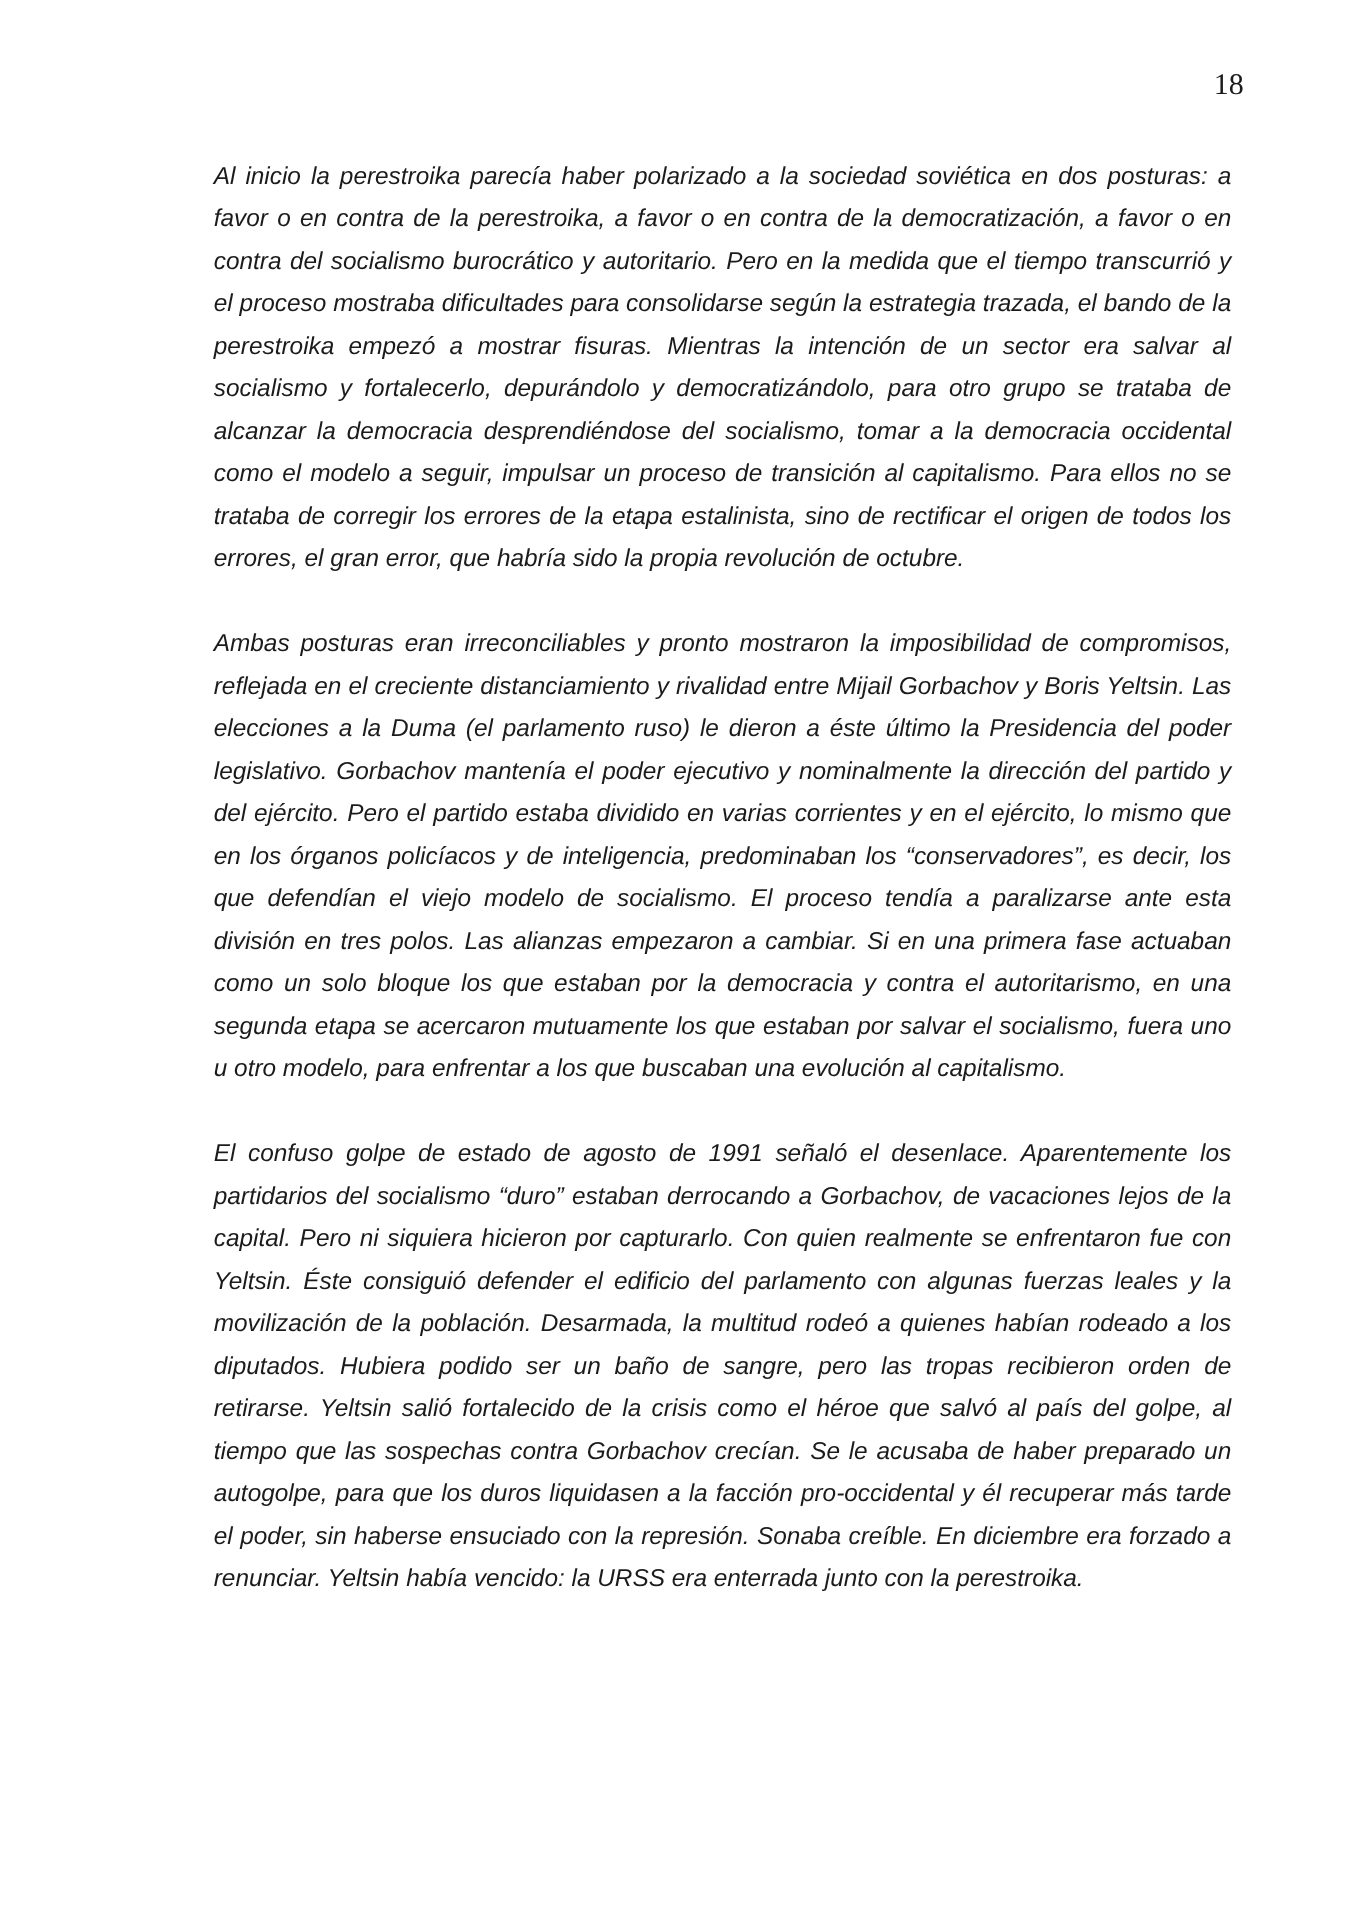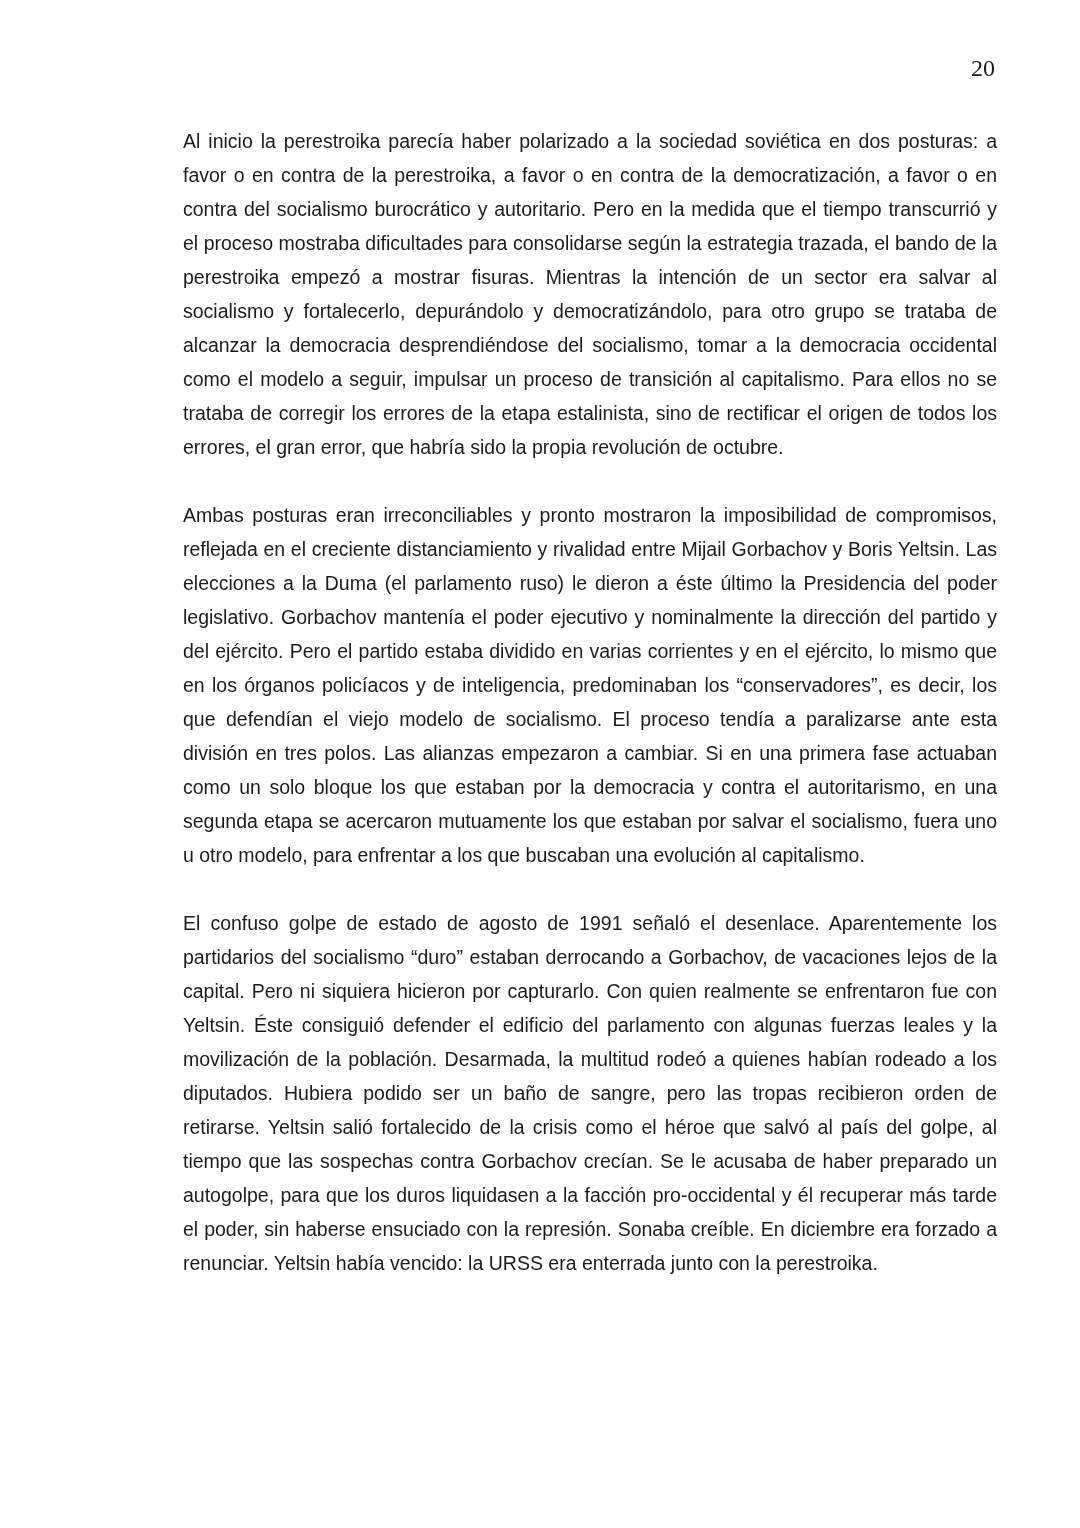--- a/index.html
+++ b/index.html
@@ -21,39 +21,40 @@
     top: 56px;
     right: 85px;
     font-family: "Liberation Serif", serif;
     font-size: 24px;
     line-height: 1;
     color: #1b1b1b;
   }
   .content {
     position: absolute;
     top: 124px;
-    left: 183px;
+    left: 171px;
     width: 814px;
+    font-style: italic;
   }
   .content p {
     margin: 0 0 34px 0;
     font-size: 19.5px;
     line-height: 34px;
     text-align: justify;
     text-justify: inter-word;
     color: #1b1b1b;
   }
   .content p:last-child {
     margin-bottom: 16px;
   }
 </style>
 </head>
 <body>
 
 <div class="page">
-  <div class="page-number">20</div>
+  <div class="page-number">18</div>
 
   <div class="content">
     <p>Al inicio la perestroika parecía haber polarizado a la sociedad soviética en dos posturas: a favor o en contra de la perestroika, a favor o en contra de la democratización, a favor o en contra del socialismo burocrático y autoritario. Pero en la medida que el tiempo transcurrió y el proceso mostraba dificultades para consolidarse según la estrategia trazada, el bando de la perestroika empezó a mostrar fisuras. Mientras la intención de un sector era salvar al socialismo y fortalecerlo, depurándolo y democratizándolo, para otro grupo se trataba de alcanzar la democracia desprendiéndose del socialismo, tomar a la democracia occidental como el modelo a seguir, impulsar un proceso de transición al capitalismo. Para ellos no se trataba de corregir los errores de la etapa estalinista, sino de rectificar el origen de todos los errores, el gran error, que habría sido la propia revolución de octubre.</p>
     <p>Ambas posturas eran irreconciliables y pronto mostraron la imposibilidad de compromisos, reflejada en el creciente distanciamiento y rivalidad entre Mijail Gorbachov y Boris Yeltsin. Las elecciones a la Duma (el parlamento ruso) le dieron a éste último la Presidencia del poder legislativo. Gorbachov mantenía el poder ejecutivo y nominalmente la dirección del partido y del ejército. Pero el partido estaba dividido en varias corrientes y en el ejército, lo mismo que en los órganos policíacos y de inteligencia, predominaban los “conservadores”, es decir, los que defendían el viejo modelo de socialismo. El proceso tendía a paralizarse ante esta división en tres polos. Las alianzas empezaron a cambiar. Si en una primera fase actuaban como un solo bloque los que estaban por la democracia y contra el autoritarismo, en una segunda etapa se acercaron mutuamente los que estaban por salvar el socialismo, fuera uno u otro modelo, para enfrentar a los que buscaban una evolución al capitalismo.</p>
     <p>El confuso golpe de estado de agosto de 1991 señaló el desenlace. Aparentemente los partidarios del socialismo “duro” estaban derrocando a Gorbachov, de vacaciones lejos de la capital. Pero ni siquiera hicieron por capturarlo. Con quien realmente se enfrentaron fue con Yeltsin. Éste consiguió defender el edificio del parlamento con algunas fuerzas leales y la movilización de la población. Desarmada, la multitud rodeó a quienes habían rodeado a los diputados. Hubiera podido ser un baño de sangre, pero las tropas recibieron orden de retirarse. Yeltsin salió fortalecido de la crisis como el héroe que salvó al país del golpe, al tiempo que las sospechas contra Gorbachov crecían. Se le acusaba de haber preparado un autogolpe, para que los duros liquidasen a la facción pro-occidental y él recuperar más tarde el poder, sin haberse ensuciado con la represión. Sonaba creíble. En diciembre era forzado a renunciar. Yeltsin había vencido: la URSS era enterrada junto con la perestroika.</p>
   </div>
 </div>
 
 </body></html>

